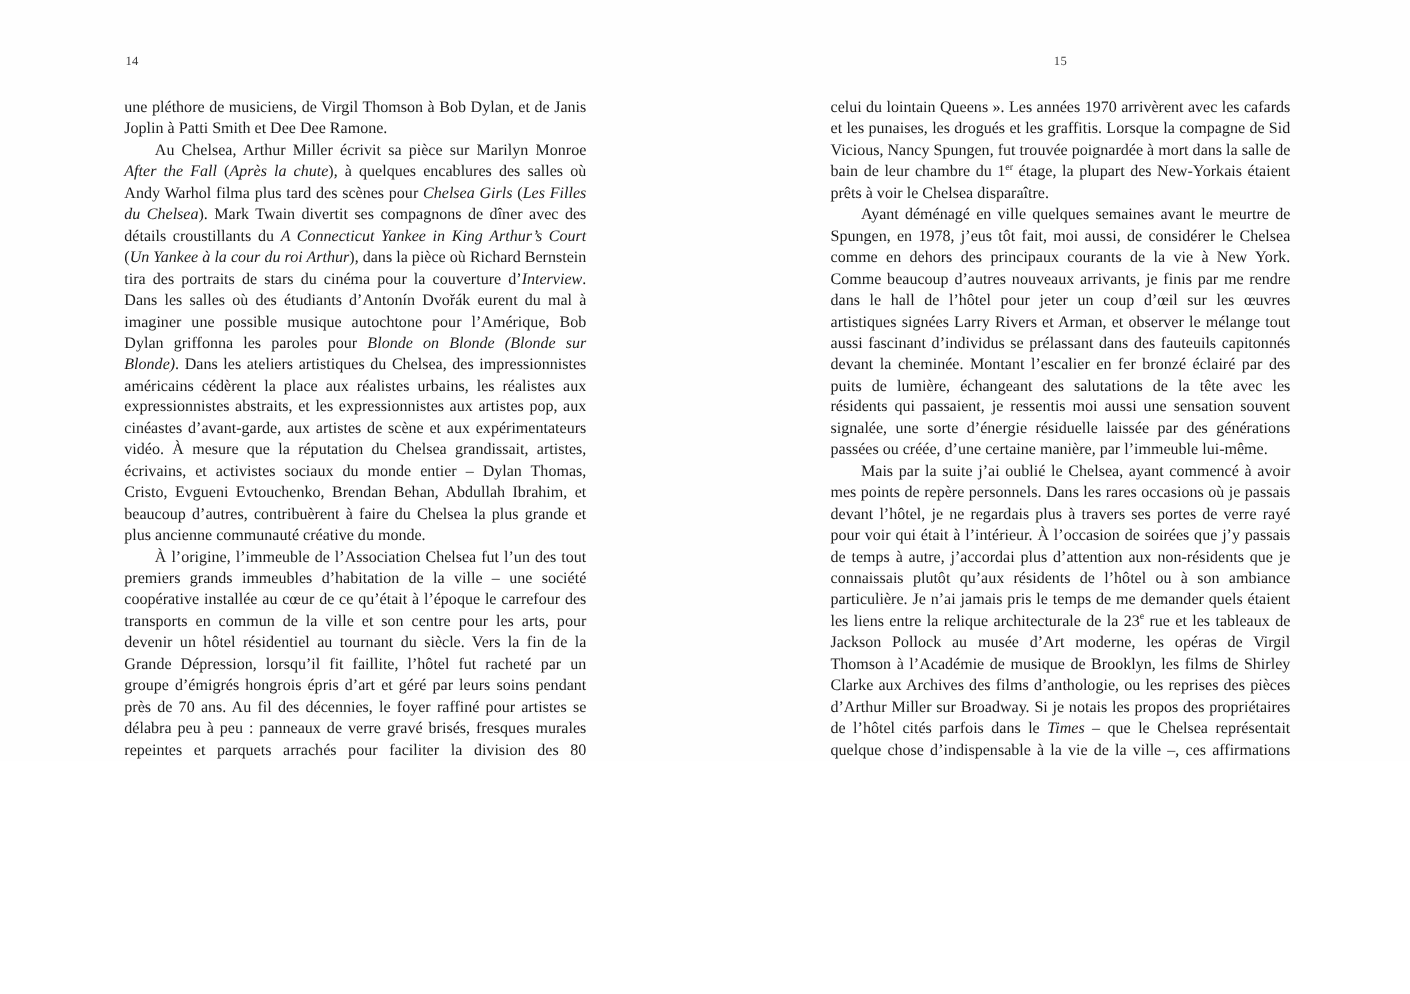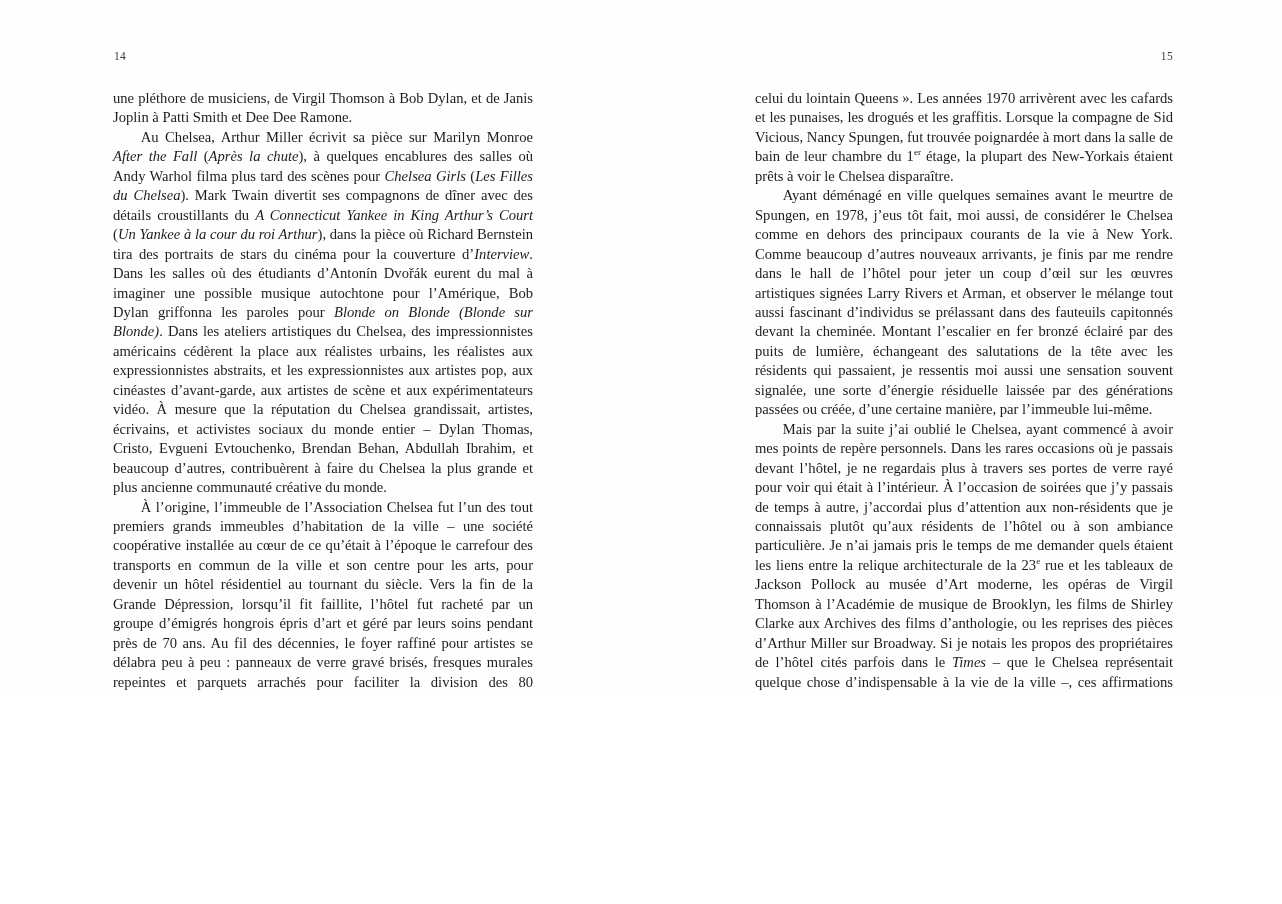--- a/index.html
+++ b/index.html
@@ -17,21 +17,21 @@
     overflow: hidden;
   }
   .folio {
     position: absolute;
     top: 50px;
     font-size: 11.5px;
     color: #3a3a3a;
     letter-spacing: 0.03em;
   }
   .folio-left  { left: 114px; }
-  .folio-right { left: 755px; width: 418px; text-align: right; }
+  .folio-right { left: 755px; width: 418px; text-align: center; }
   .col {
     position: absolute;
     top: 89px;
     width: 420px;
     font-size: 14.6px;
     line-height: 19.45px;
     text-align: justify;
     hyphens: auto;
     -webkit-hyphens: auto;
   }

